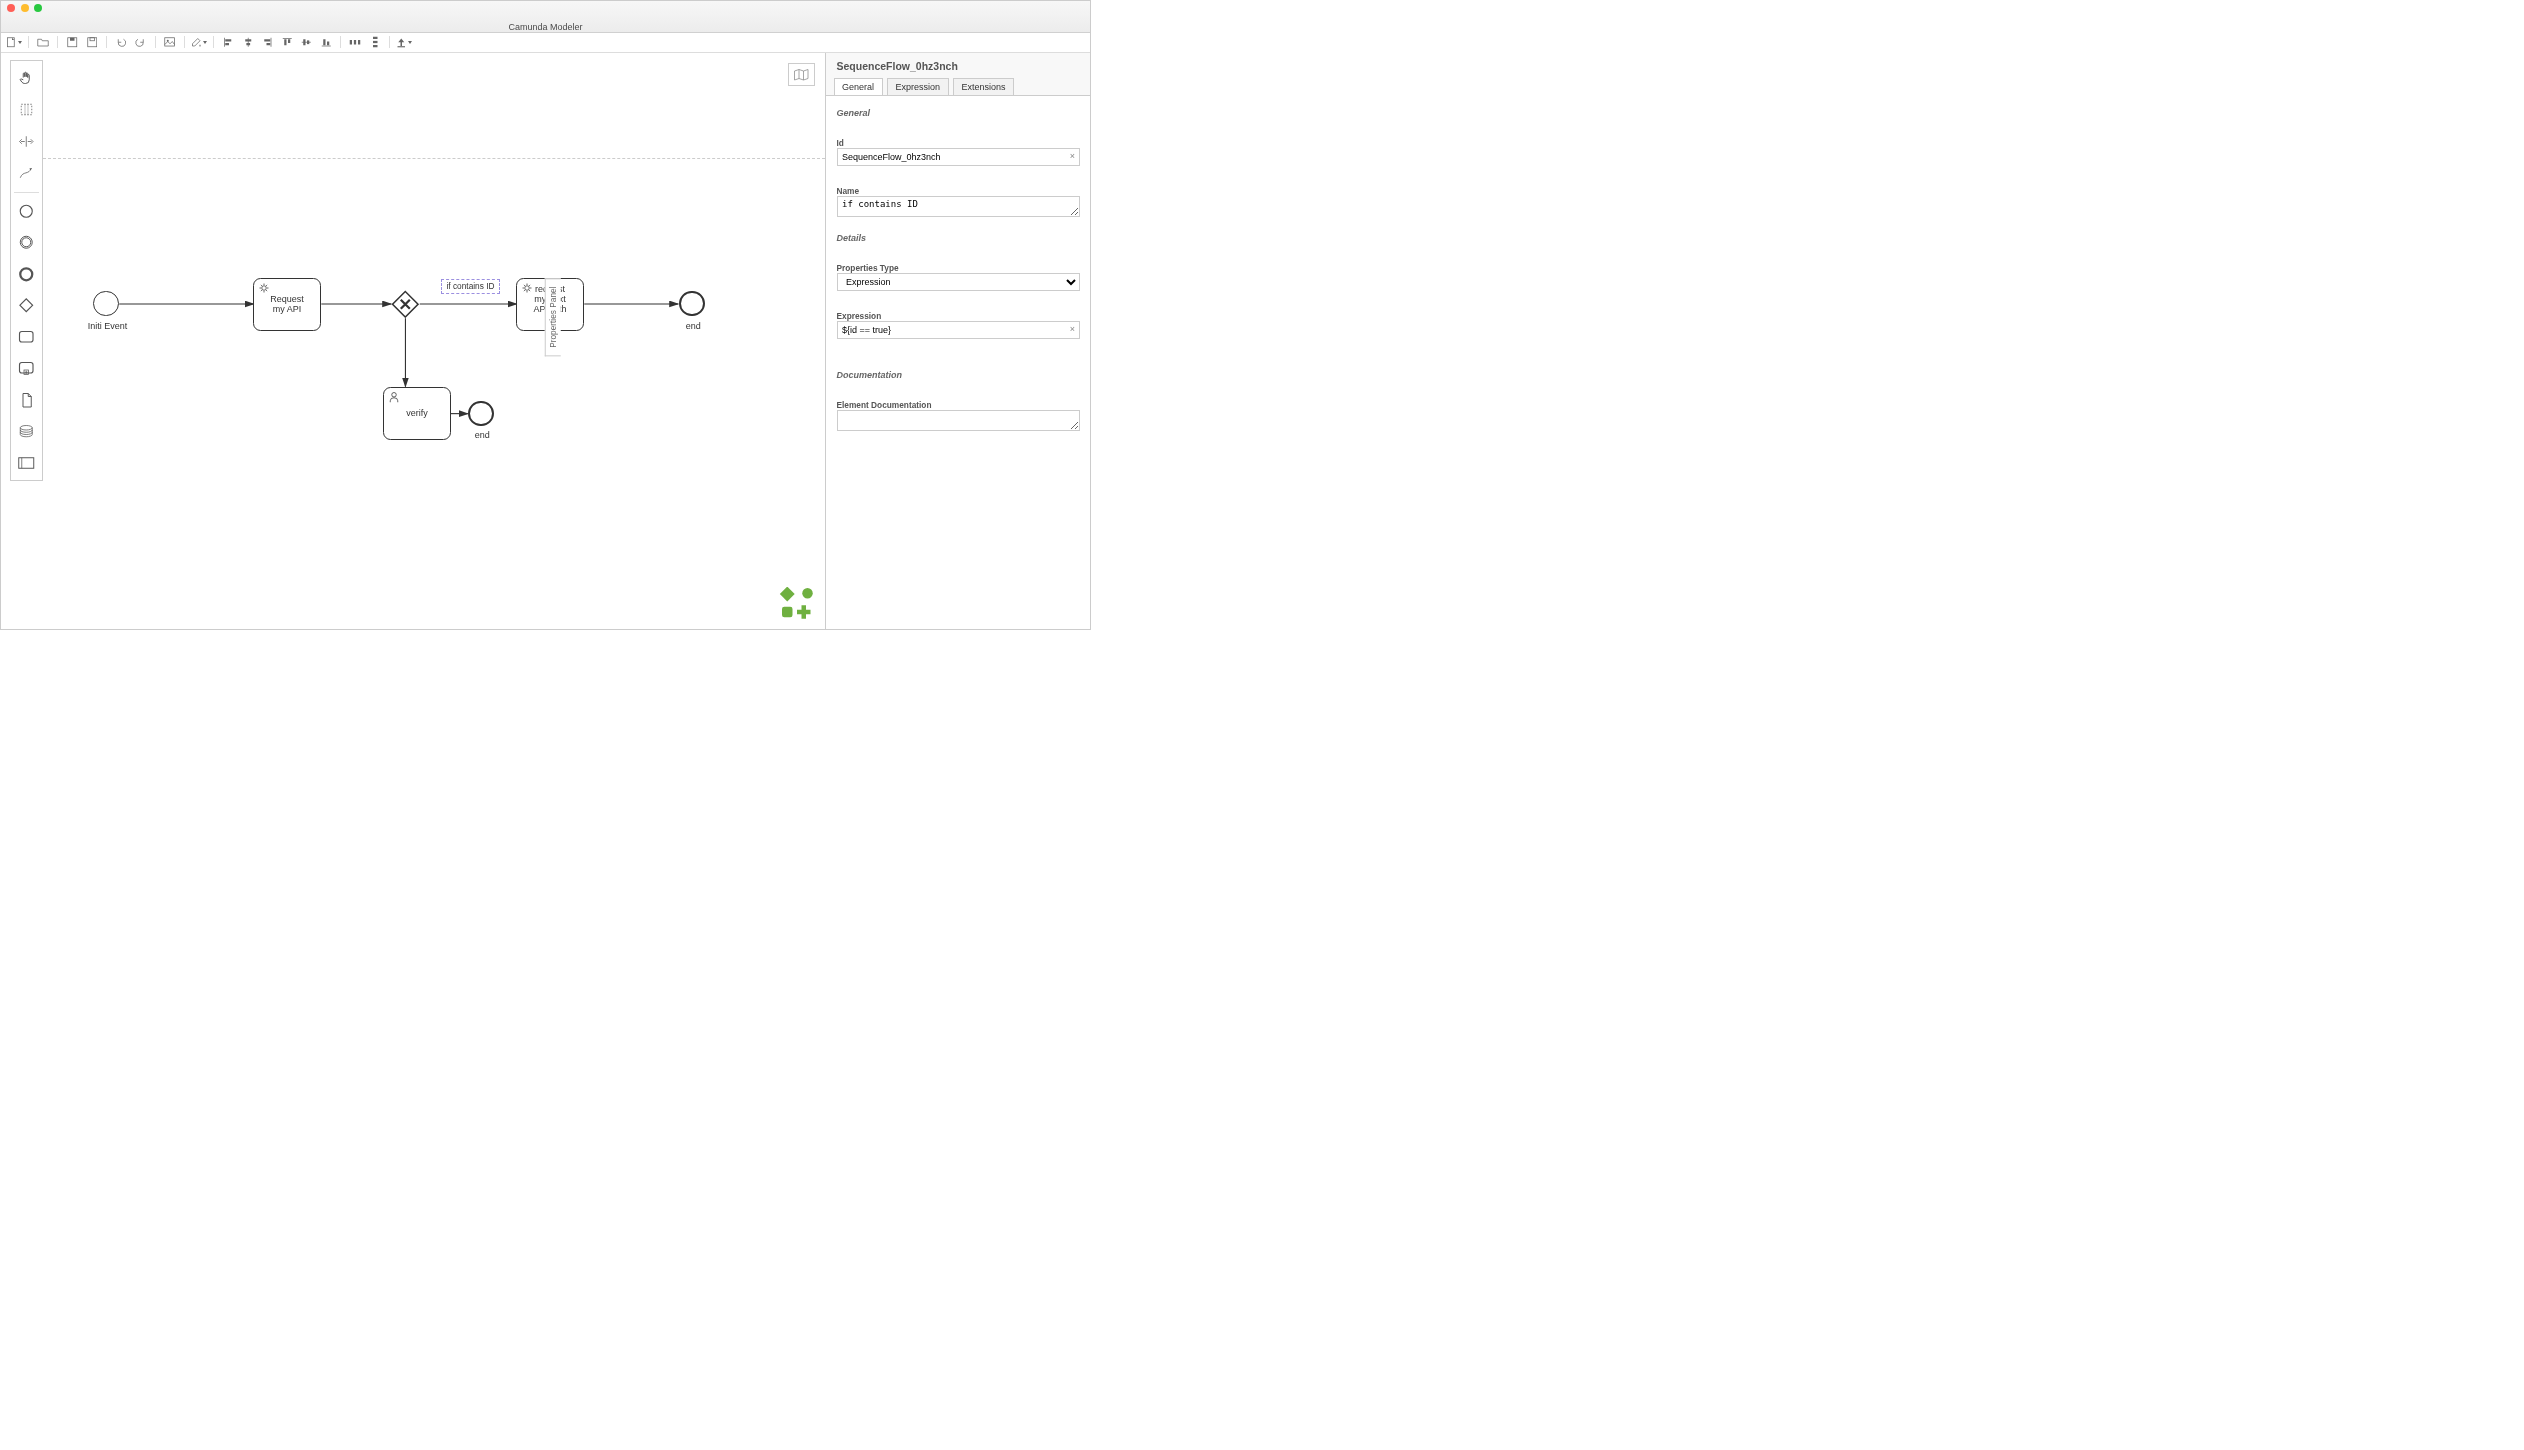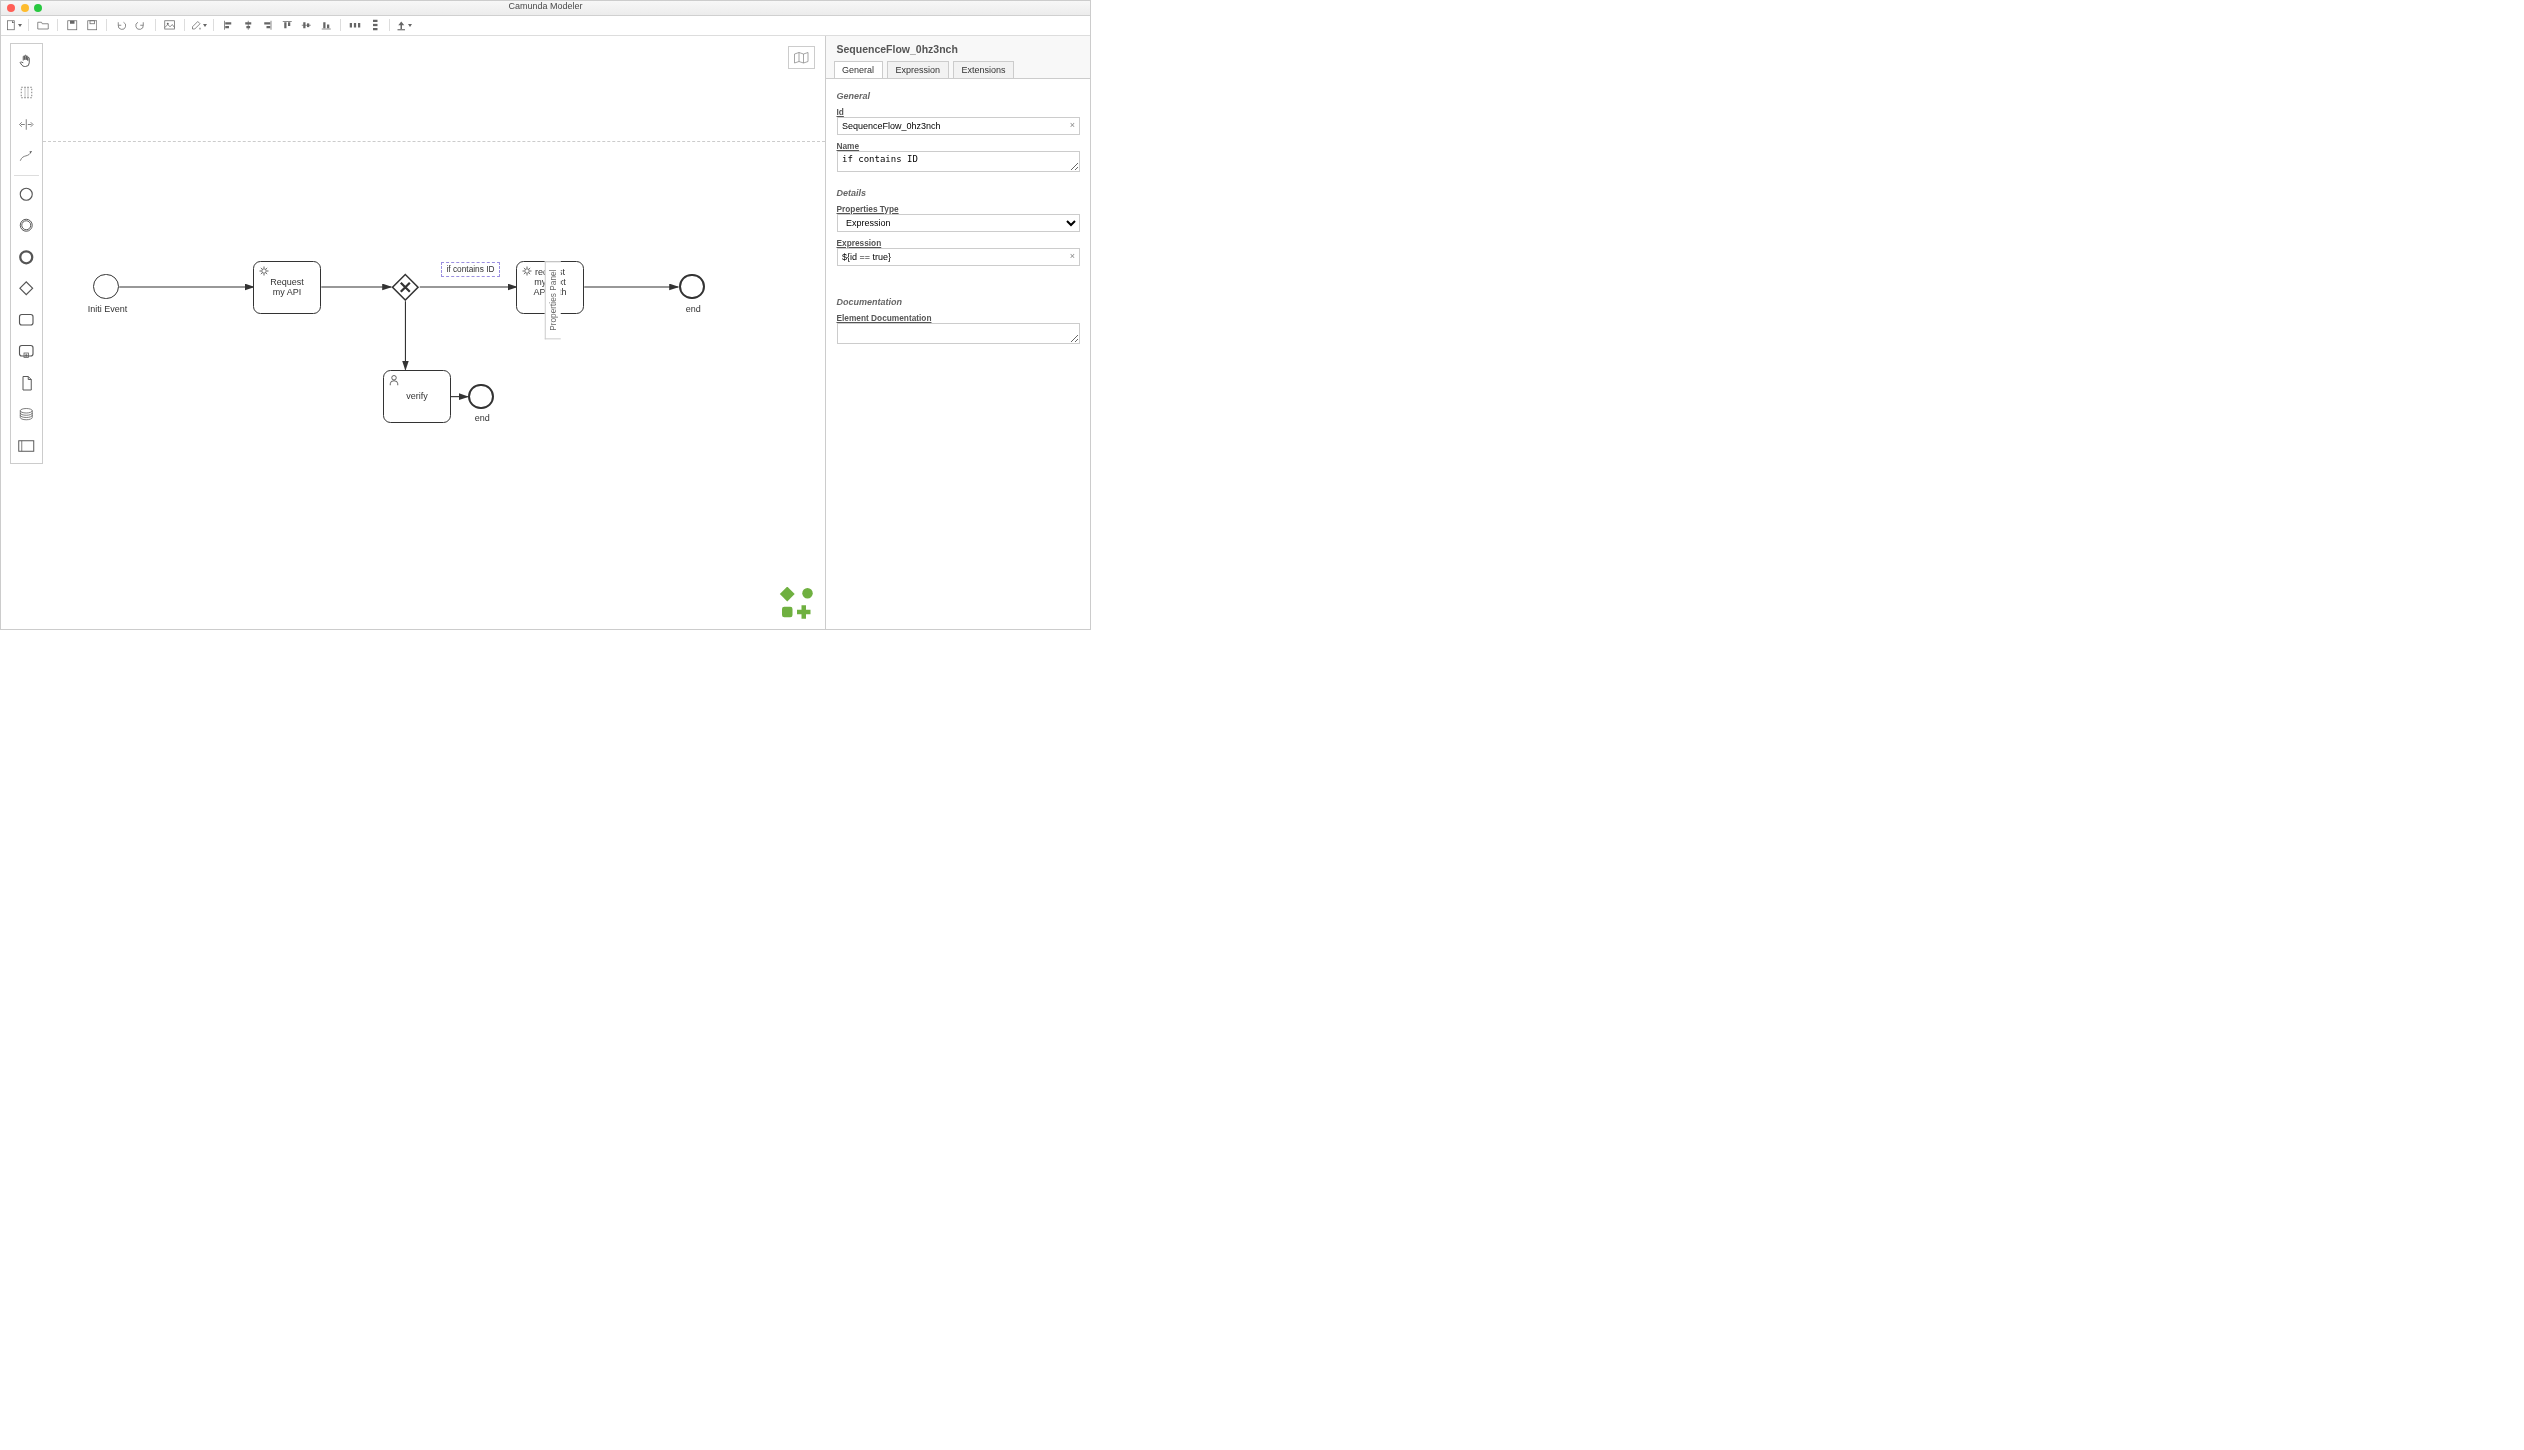--- a/index.html
+++ b/index.html
@@ -1,19 +1,19 @@
 <!DOCTYPE html>
 <html><head>
 <meta charset="utf-8">
 <style>
   * { box-sizing: border-box; }
   html, body { margin:0; padding:0; height:100%; font-family: -apple-system, Helvetica, Arial, sans-serif; font-size:9px; color:#333; background:#fff; }
   .window { width:1091px; height:630px; display:flex; flex-direction:column; border:0.8px solid #ccc; }
   
-  .titlebar { height:15px; background:linear-gradient(#f7f7f7,#ececec); display:flex; align-items:flex-start; position:relative; border-bottom:0.8px solid #d0d0d0;}
+  .titlebar { height:32px; background:linear-gradient(#f7f7f7,#ececec); display:flex; align-items:flex-end; position:relative; border-bottom:0.8px solid #d0d0d0;}
   .traffic { position:absolute; left:6px; top:3px; display:flex; gap:5.3px;}
   .traffic span{ width:8.3px; height:8.3px; border-radius:50%; display:inline-block;}
   .t-red{background:#ff5f57;} .t-yel{background:#febc2e;} .t-grn{background:#28c840;}
   .title { flex:1; text-align:center; font-size:9px; color:#4a4a4a;}
   
   .toolbar { height:19.5px; background:#fff; border-bottom:0.8px solid #ddd; display:flex; align-items:center; padding:0 4.5px; gap:3px;}
   .tb-sep{ width:0.8px; height:12px; background:#ddd; margin:0 3px;}
   .tb-btn{ width:16.5px; height:16.5px; display:flex; align-items:center; justify-content:center; color:#666; cursor:pointer; border-radius:1.5px;}
   .caret::after{content:""; display:inline-block; margin-left:1.5px; border-left:2.3px solid transparent; border-right:2.3px solid transparent; border-top:3px solid #666;}
   
@@ -43,21 +43,21 @@
   .flow-label{ position:absolute; font-size:8.3px; color:#333; border:0.8px dashed #9b8fe0; padding:1.5px 4.5px; background:#fff;}
 
   
   .side { width:265px; border-left:0.8px solid #ccc; background:#f8f8f8; display:flex; flex-direction:column;}
   .side-header{ font-weight:bold; font-size:10.5px; color:#555; padding:7.5px 10.5px 6px;}
   .ptabs{ display:flex; gap:4.5px; padding:0 7.5px;}
   .ptab{ padding:3px 7.5px; border:0.8px solid #ccc; background:#f2f2f2; font-size:9px; cursor:pointer; border-bottom:none;}
   .ptab.active{ background:#fff; font-weight:500;}
   .panel-body{ border-top:0.8px solid #ccc; background:#fff; flex:1; padding:7.5px 10.5px; overflow:auto;}
   .group-title{ font-style:italic; font-weight:bold; color:#666; margin:4.5px 0;}
-  .field-label{ font-size:8.3px; font-weight:bold; color:#555; margin-top:6px;text-decoration:underline;}
+  .field-label{ font-size:8.3px; font-weight:bold; color:#555; margin-top:20px;}
   .inp{ width:100%; height:18px; border:0.8px solid #ccc; padding:1.5px 4.5px; font-size:9px; background:#fff;}
   .inp.clearable{ padding-right:15px;}
   .clr-wrap{ position:relative;}
   .clr{ position:absolute; right:4.5px; top:3px; color:#888; cursor:pointer; font-size:9px;}
   select.inp{ height:18px;}
   textarea.inp{ height:21px; resize:vertical;}
   .panel-toggle{ position:absolute; right:265px; top:225px; transform-origin:right top; }
   .panel-toggle-inner{ transform:rotate(-90deg) translateY(-100%); transform-origin:top right; background:#fff; border:0.8px solid #ccc; border-bottom:none; padding:2.3px 7.5px; font-size:8.3px; color:#666; cursor:pointer; white-space:nowrap;}
 
   svg{display:block;}

